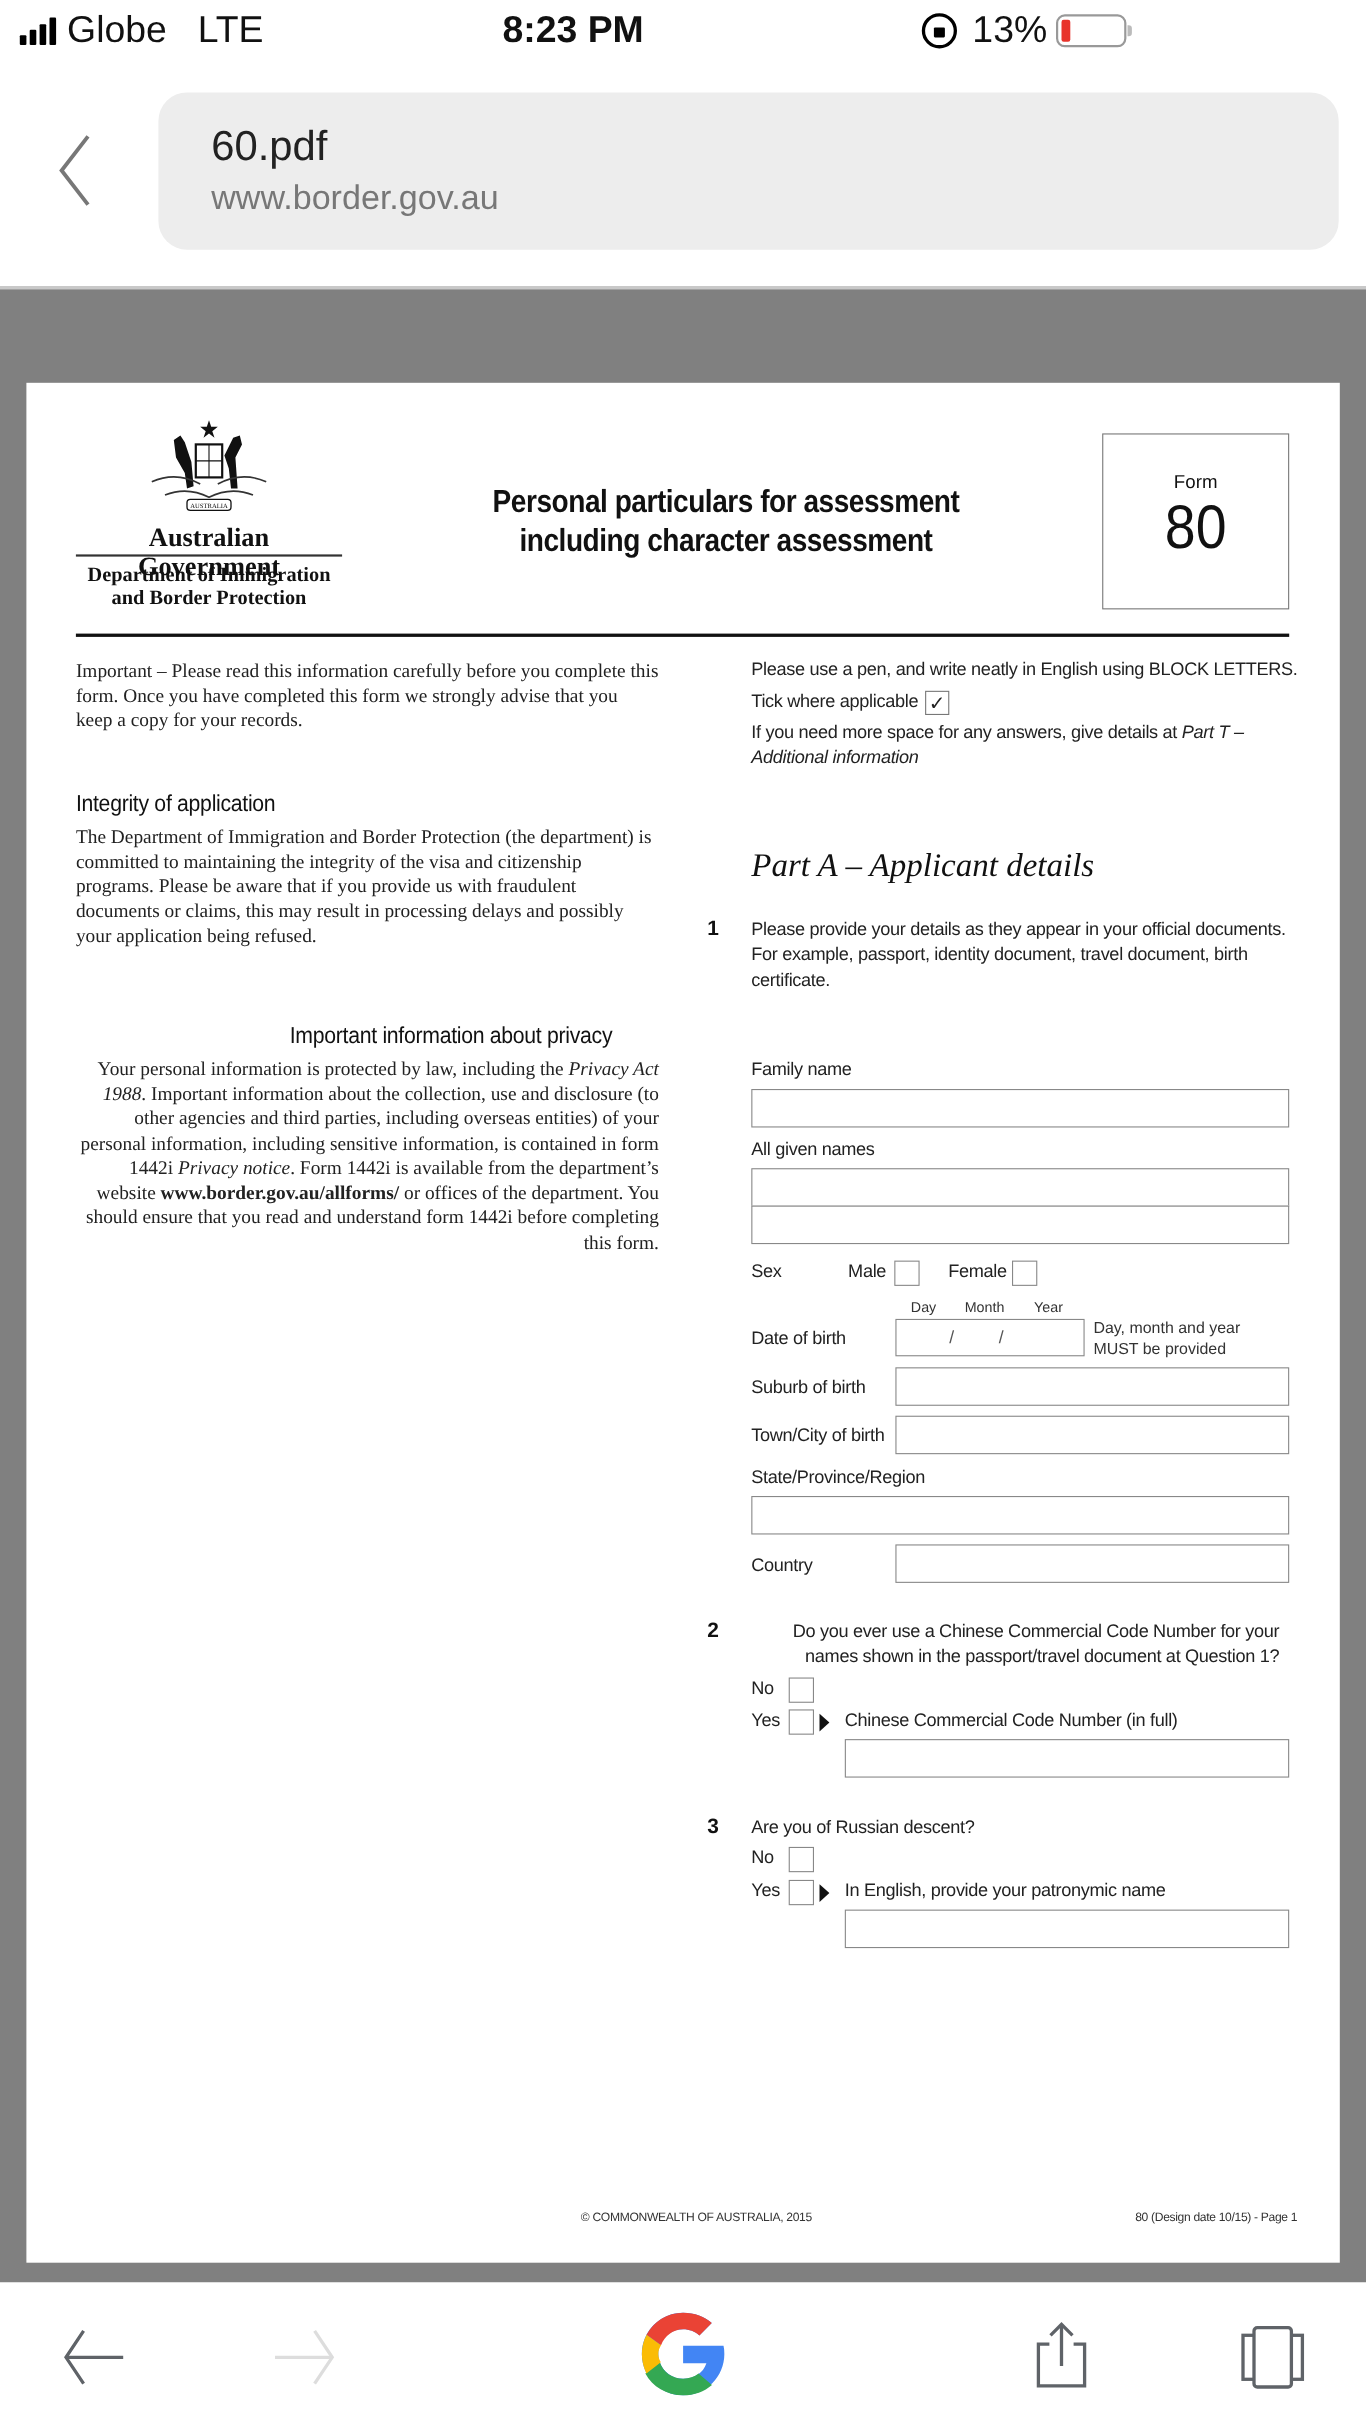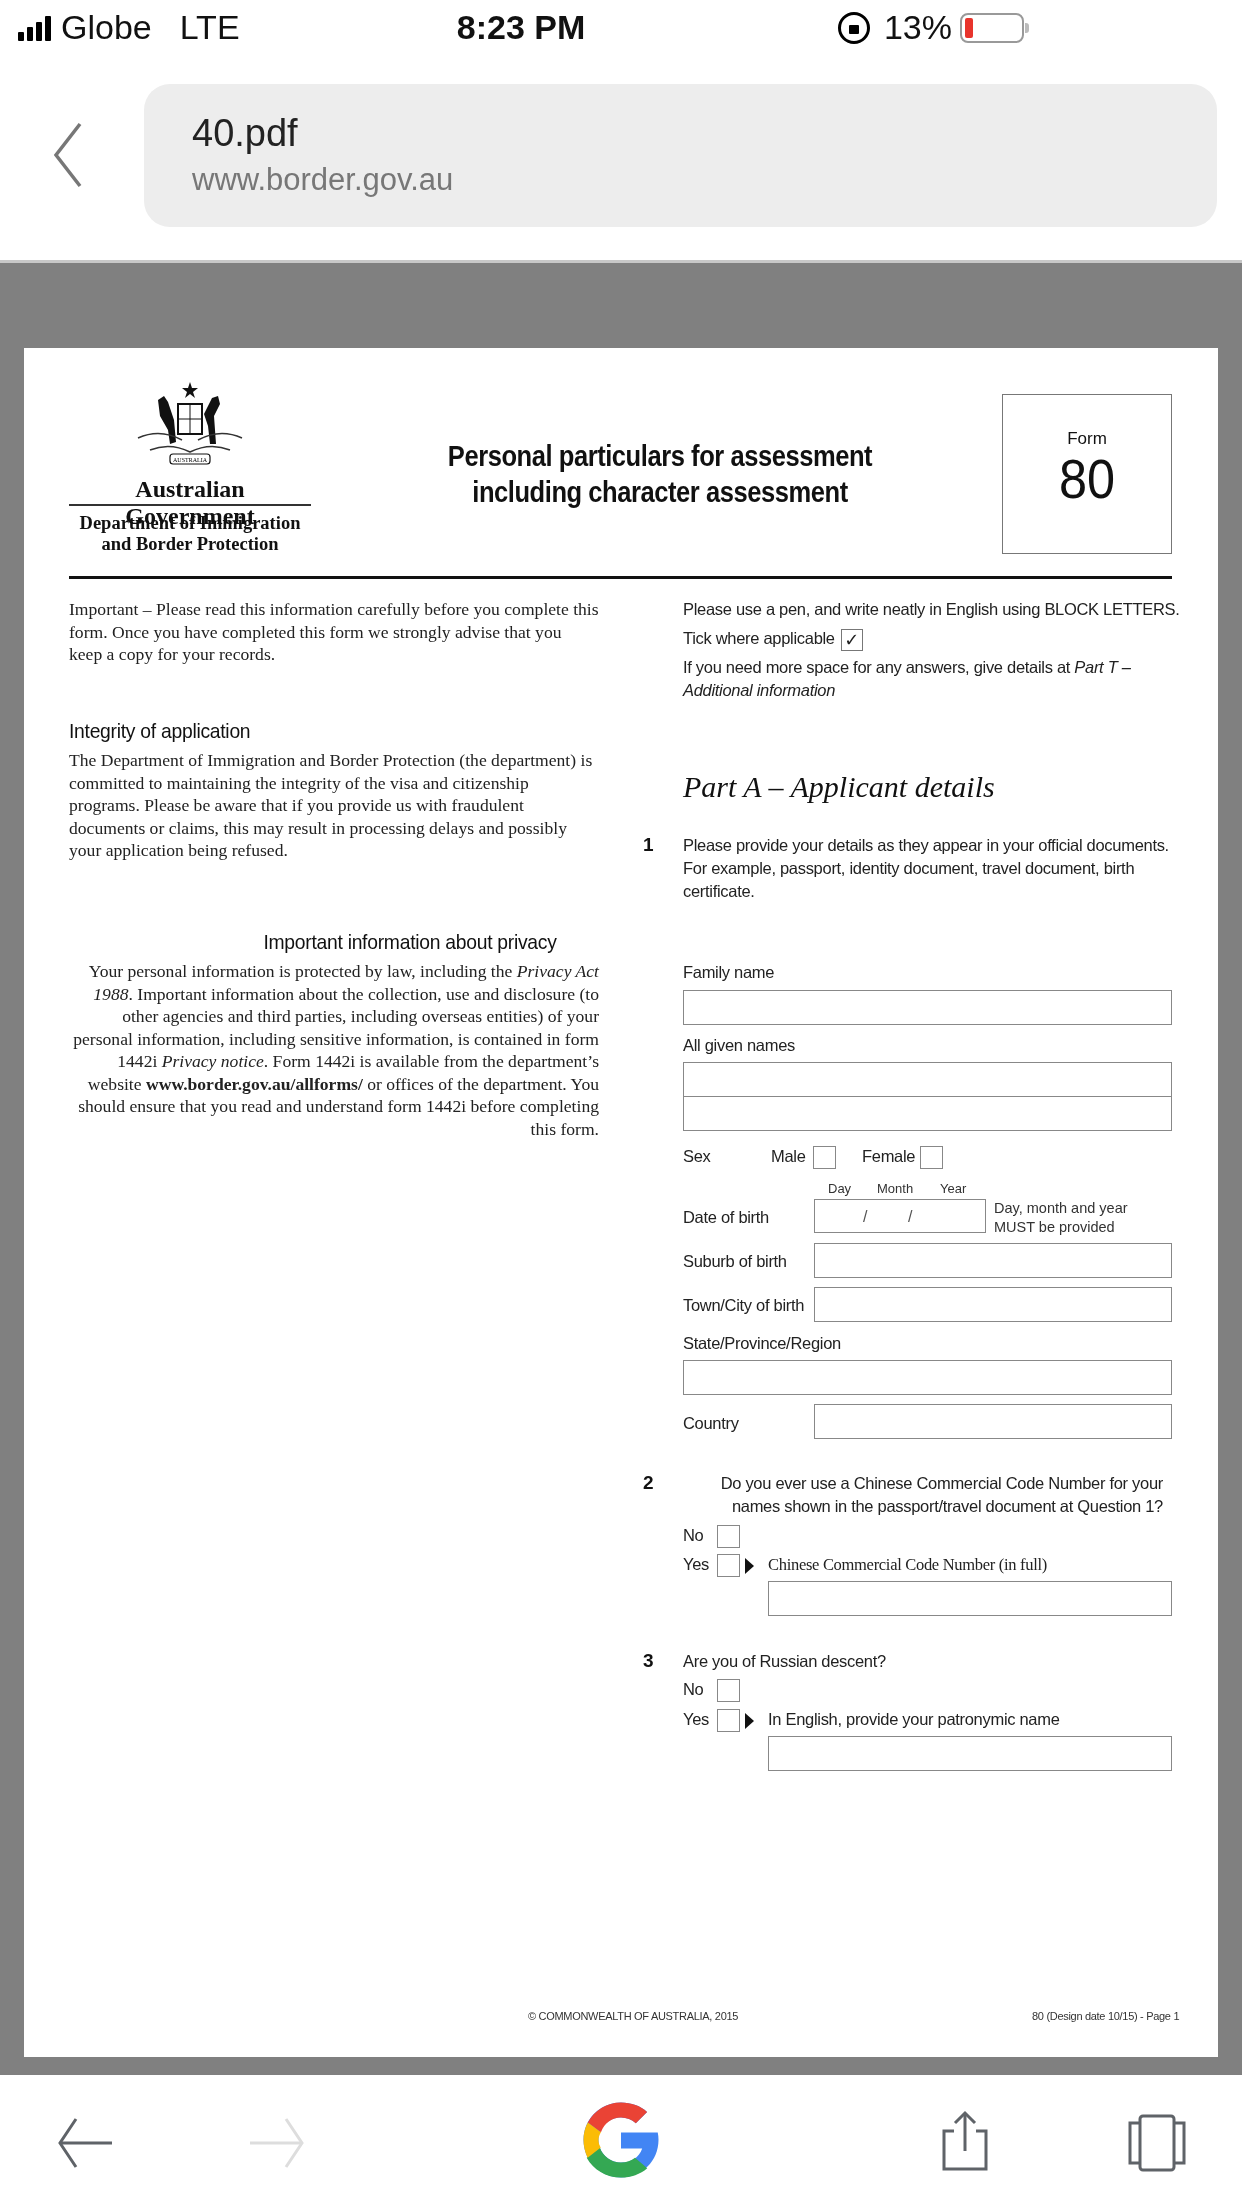--- a/index.html
+++ b/index.html
@@ -86,21 +86,21 @@
     <span class="battery">
         <span class="fill"></span>
       </span>
   </div>
 </div>
 
 <svg class="back-chev" viewBox="0 0 40 70">
   <polyline points="30,4 6,35 30,66" fill="none" stroke="#777" stroke-width="3.5"></polyline>
 </svg>
 <div class="urlbar">
-  <div class="title">40.pdf</div>
+  <div class="title">60.pdf</div>
   <div class="host">www.border.gov.au</div>
 </div>
 <div class="divider-top"></div>
 
 <div class="viewer"></div>
 <div class="page"></div>
 
 <svg class="crest" viewBox="0 0 120 92">
   <polygon points="60,2 62,8 68,8 63,12 65,18 60,14 55,18 57,12 52,8 58,8" fill="#111"></polygon>
   <rect x="48" y="24" width="24" height="30" fill="none" stroke="#111" stroke-width="2"></rect>
@@ -194,21 +194,21 @@
 <div class="flabel" style="left:683px; top:1414px;">Country</div>
 <div class="fbox" style="left:814px; top:1404px; width:358px; height:35px;"></div>
 
 <div class="qnum" style="top:1472px;">2</div>
 <div class="rc sans-s" style="top:1472px; width:480px;text-align:right;">Do you ever use a Chinese Commercial Code Number for your names shown in the passport/travel document at Question 1?</div>
 <div class="flabel" style="left:683px; top:1526px;">No</div>
 <div class="cbox" style="left:717px; top:1525px;"></div>
 <div class="flabel" style="left:683px; top:1555px;">Yes</div>
 <div class="cbox" style="left:717px; top:1554px;"></div>
 <div class="arrow" style="left:745px; top:1558px;"></div>
-<div class="flabel" style="left:768px; top:1555px;font-family:Liberation Serif, serif;">Chinese Commercial Code Number (in full)</div>
+<div class="flabel" style="left:768px; top:1555px;">Chinese Commercial Code Number (in full)</div>
 <div class="fbox" style="left:768px; top:1581px; width:404px; height:35px;"></div>
 
 <div class="qnum" style="top:1650px;">3</div>
 <div class="rc sans-s" style="top:1650px;">Are you of Russian descent?</div>
 <div class="flabel" style="left:683px; top:1680px;">No</div>
 <div class="cbox" style="left:717px; top:1679px;"></div>
 <div class="flabel" style="left:683px; top:1710px;">Yes</div>
 <div class="cbox" style="left:717px; top:1709px;"></div>
 <div class="arrow" style="left:745px; top:1713px;"></div>
 <div class="flabel" style="left:768px; top:1710px;">In English, provide your patronymic name</div>

